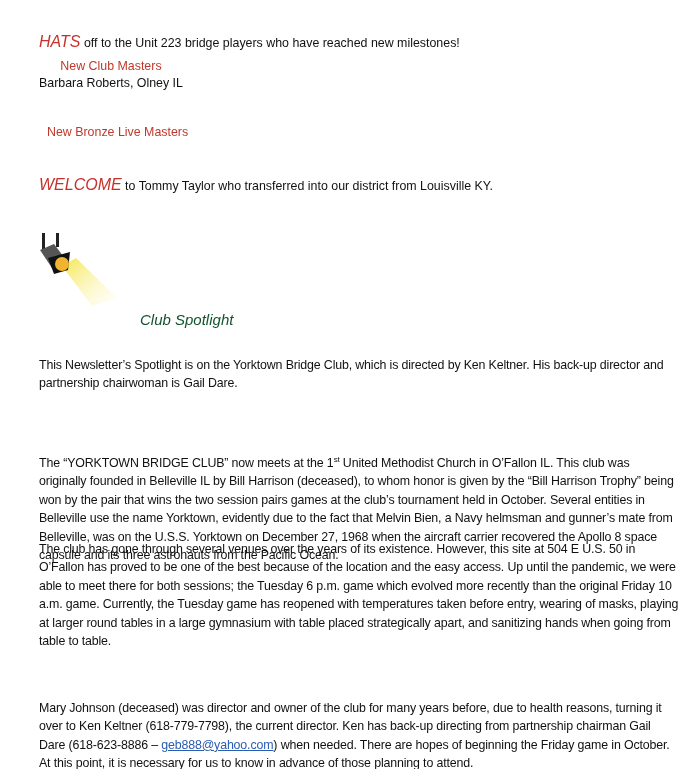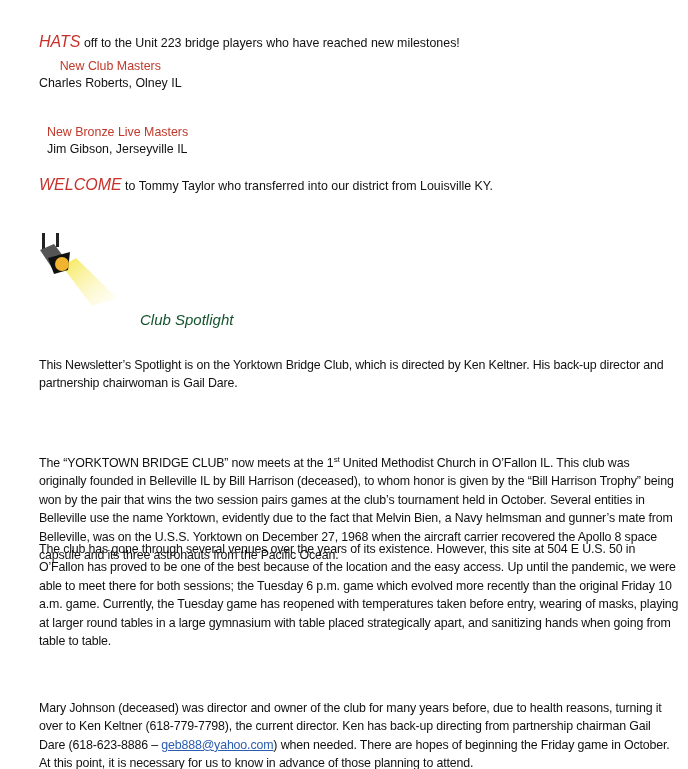--- a/index.html
+++ b/index.html
@@ -20,26 +20,25 @@
   </style>
 </head>
 <body>
 
 <div class="block line" style="top:33px;">
   <span class="big-red">HATS</span><span> off to the Unit 223 bridge players who have reached new milestones!</span>
 </div>
 
 <div class="block" style="top:58px;">
   <div class="line red">New Club Masters</div>
-  <div class="line">Charles Roberts, Olney IL</div>
+  <div class="line">Barbara Roberts, Olney IL</div>
 </div>
 
 <div class="block" style="top:124px;margin-left:8px;">
   <div class="line red">New Bronze Live Masters</div>
-  <div class="line">Jim Gibson, Jerseyville IL</div>
 </div>
 
 <div class="block line" style="top:176px;">
   <span class="big-red">WELCOME</span><span> to Tommy Taylor who transferred into our district from Louisville KY.</span>
 </div>
 
 <svg id="spotlight-icon" width="90" height="80" viewBox="0 0 90 80">
   <defs>
     <linearGradient id="beam" x1="0" y1="0" x2="1" y2="1">
       <stop offset="0" stop-color="#f4e64a"></stop>

